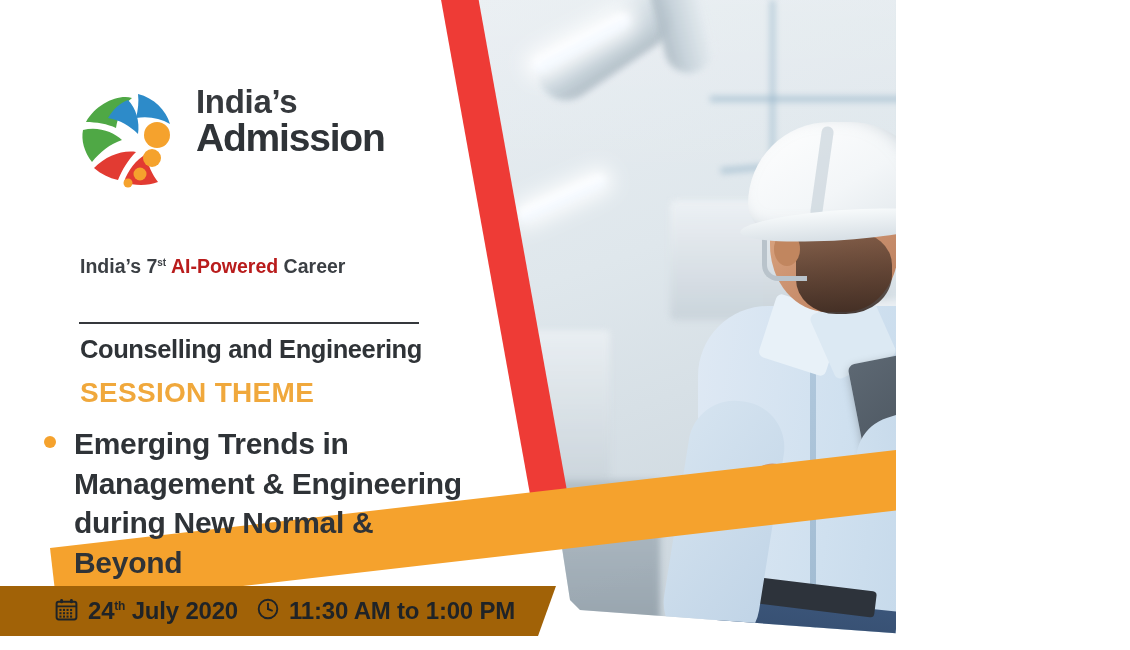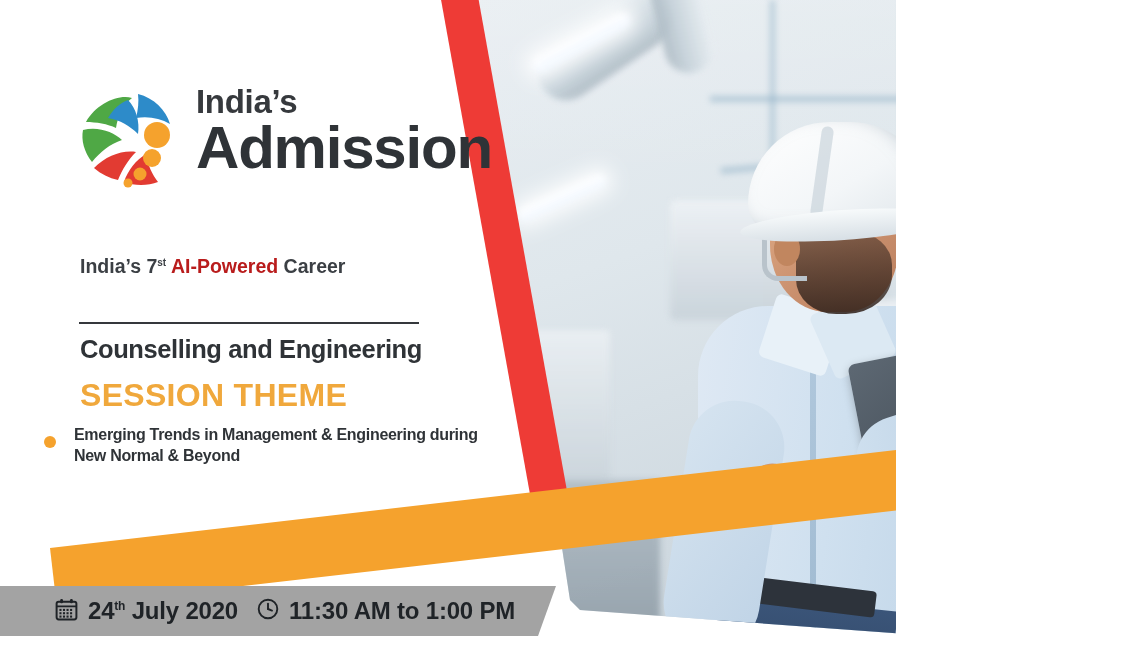--- a/index.html
+++ b/index.html
@@ -106,44 +106,44 @@
   }
 
   
   .content{position:absolute;left:0;top:0;width:480px;height:650px;}
 
   .logo-row{position:absolute;left:78px;top:78px;display:flex;align-items:flex-start;}
   .logo-mark{position:relative;width:104px;height:112px;flex:0 0 auto;}
   .logo-mark svg{display:block;width:104px;height:112px;}
   .logo-text{margin-left:14px;padding-top:8px;}
   .logo-l1{font-size:33px;font-weight:bold;color:#36393d;line-height:0.95;letter-spacing:-.3px;}
-  .logo-l2{font-size:60px;font-weight:bold;color:#2f3337;line-height:1.0;letter-spacing:-1.2px;margin-top:1px;}
+  .logo-l2{font-size:39px;font-weight:bold;color:#2f3337;line-height:1.0;letter-spacing:-1.2px;margin-top:1px;}
   .logo-l3{display:flex;align-items:baseline;margin-top:-3px;}
   .logo-l3 .hunt{font-size:47px;font-weight:bold;color:#2f3337;letter-spacing:-1px;}
   .logo-l3 .yr{font-size:28px;color:#4d96c8;margin-left:14px;font-weight:normal;letter-spacing:.5px;}
 
   .tagline{position:absolute;left:80px;top:252px;width:390px;
     font-size:19.5px;line-height:1.5;color:#3b3f44;font-weight:600;}
   .tagline .hl{color:#b91c1c;font-weight:bold;}
   .tagline sup{font-size:10px;font-weight:bold;vertical-align:super;}
 
   .divider{position:absolute;left:79px;top:322px;width:340px;height:2px;background:#35383c;}
 
   .track{position:absolute;left:80px;top:335px;width:400px;
     font-size:25.5px;font-weight:bold;color:#2f3337;letter-spacing:-.4px;}
   .session{position:absolute;left:80px;top:377px;
-    font-size:32px;font-weight:bold;color:#f0a83c;letter-spacing:.3px;}
+    font-size:28px;font-weight:bold;color:#f0a83c;letter-spacing:.3px;}
 
   .theme{position:absolute;left:44px;top:424px;width:440px;display:flex;}
   .bullet{flex:0 0 auto;width:12px;height:12px;border-radius:50%;background:#f5a22d;margin-top:12px;}
-  .theme-text{margin-left:18px;font-size:16px;line-height:1.32;font-weight:bold;color:#2f3337;letter-spacing:-.3px;}
+  .theme-text{margin-left:18px;font-size:30px;line-height:1.32;font-weight:bold;color:#2f3337;letter-spacing:-.3px;}
 
   
   .date-bar{
-    position:absolute;left:0;top:586px;height:50px;width:556px;background:#a3a3a3;
+    position:absolute;left:0;top:586px;height:50px;width:556px;background:#a16207;
     clip-path:polygon(0 0, 556px 0, 538px 50px, 0 50px);
     display:flex;align-items:center;
   }
   .date-inner{display:flex;align-items:center;margin-left:54px;color:#1f2327;}
   .date-txt{font-size:24px;font-weight:600;letter-spacing:-.2px;}
   .date-txt sup{font-size:12px;vertical-align:super;}
   .ico{flex:0 0 auto;display:block;margin-right:9px;}
   .gap{width:18px;}
 </style>
 </head>

